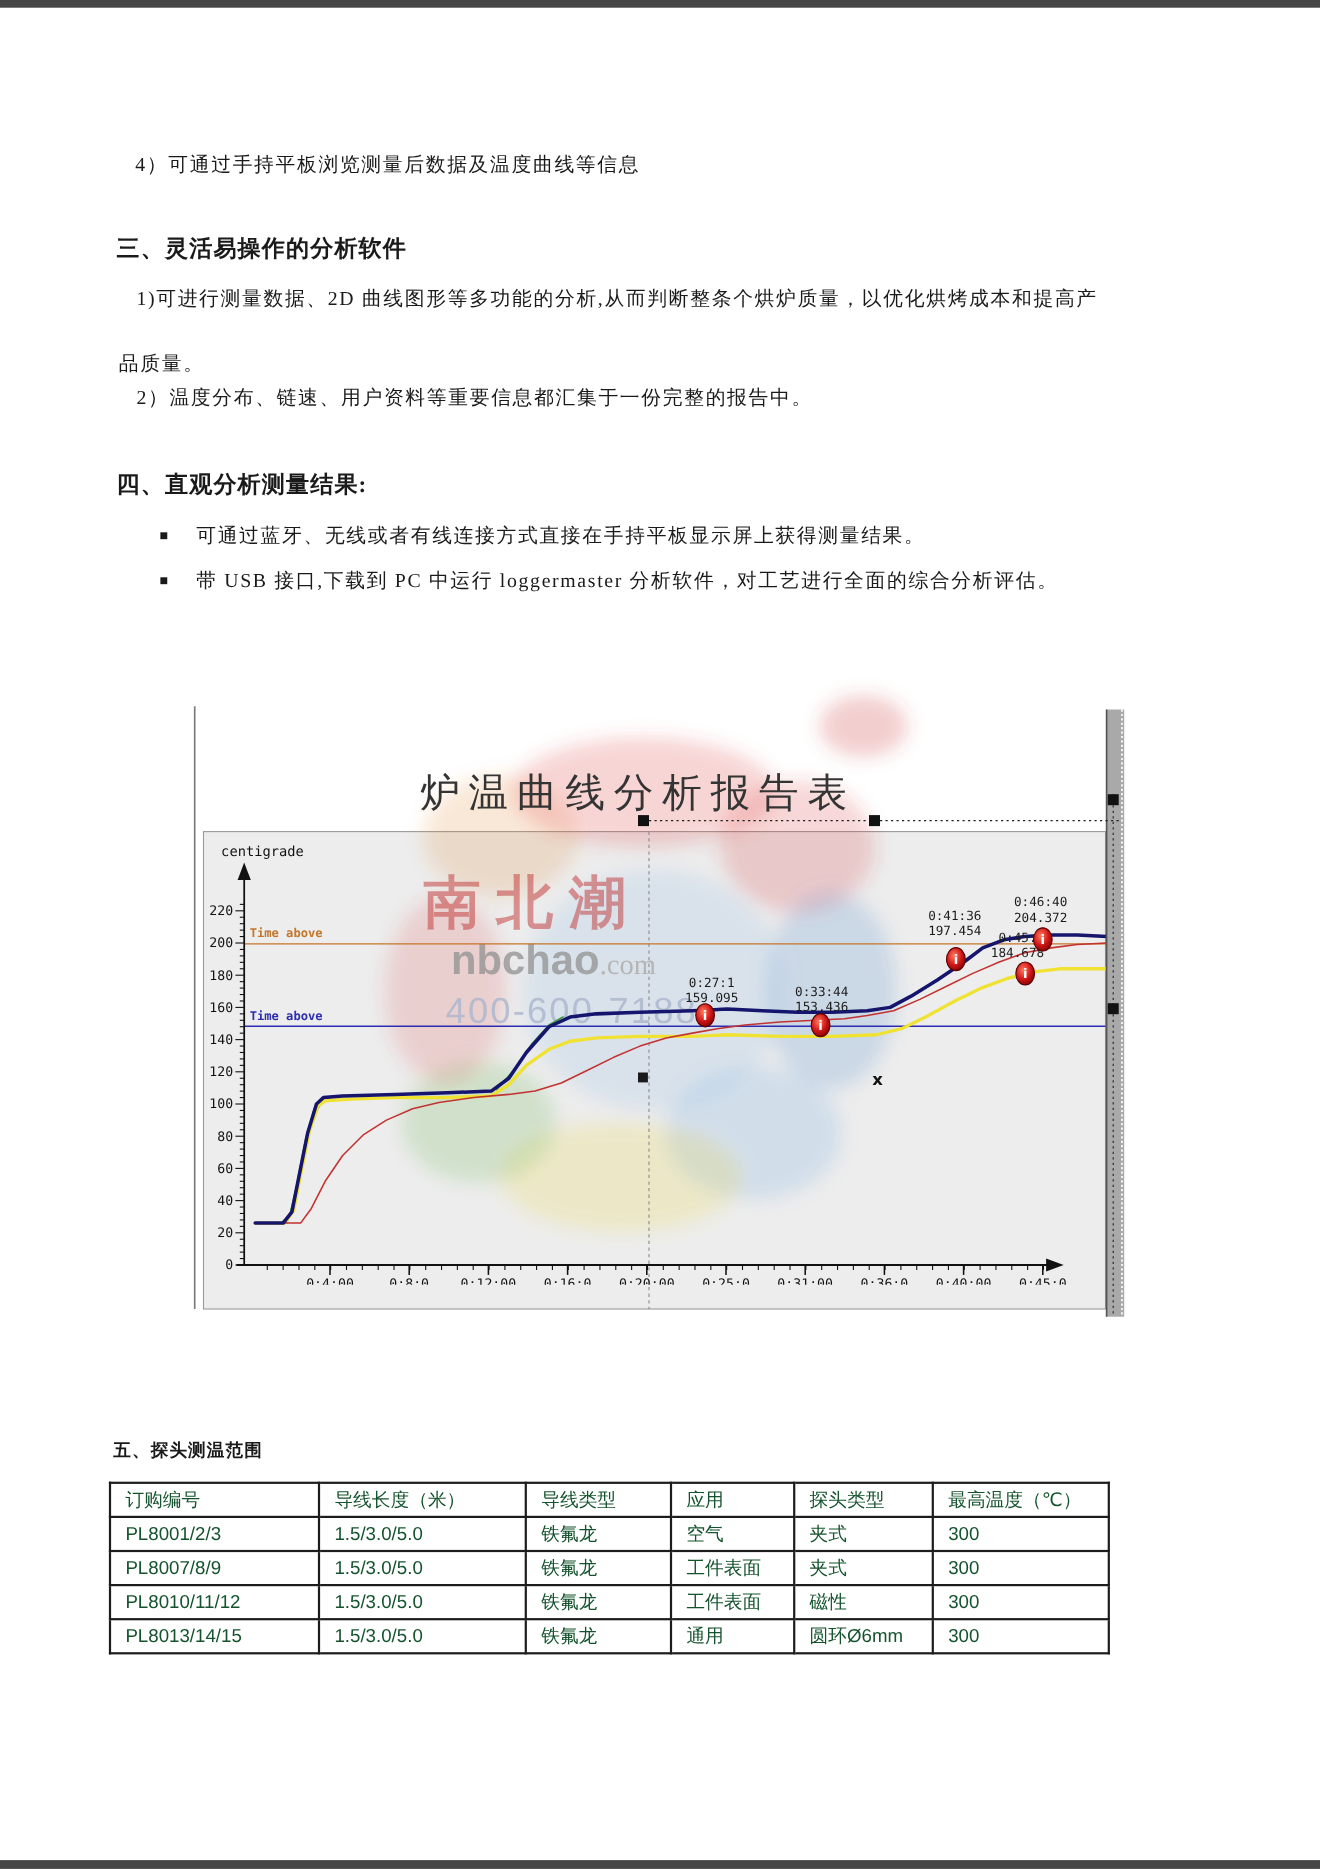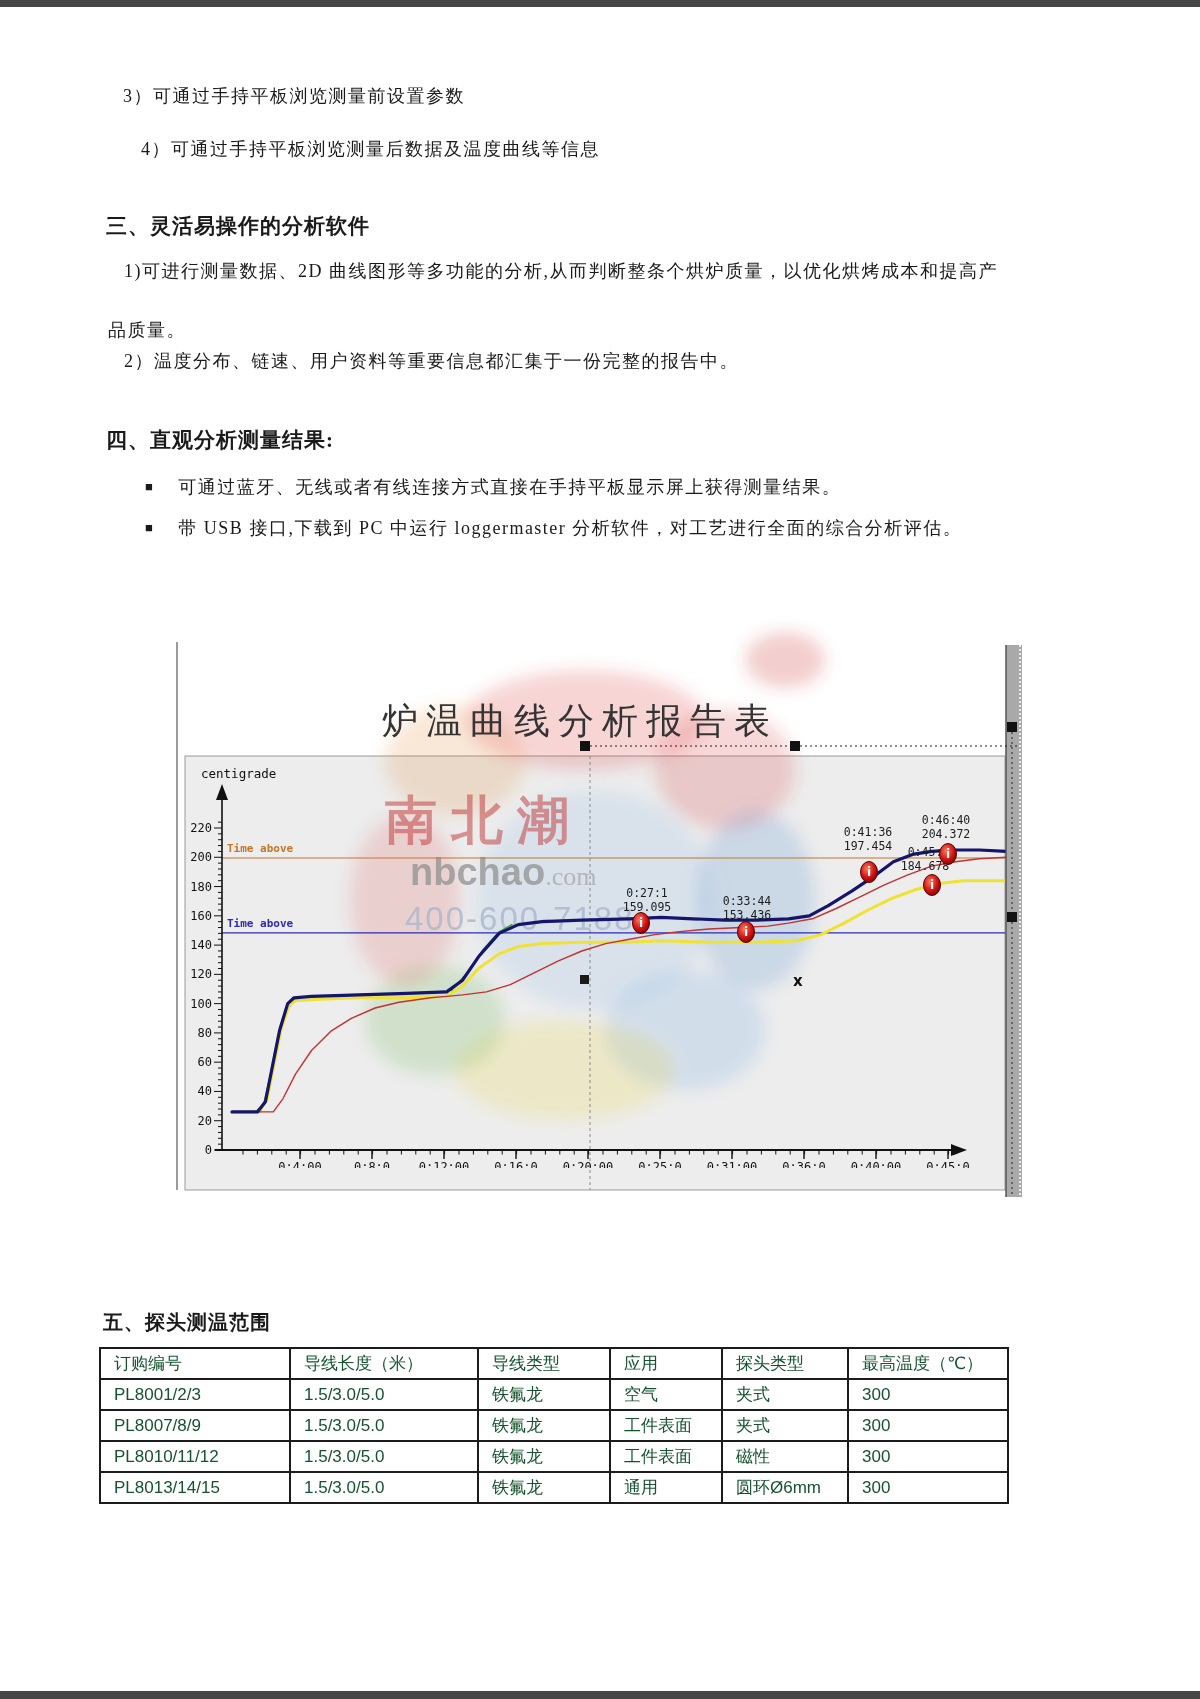--- a/index.html
+++ b/index.html
@@ -27,22 +27,21 @@
   .wmdom2{font-size:26px;font-weight:normal;fill:#b5b5b5;}
   .wmtel{font-size:33px;fill:#a9b6cc;opacity:.8;letter-spacing:2px;font-family:"Liberation Sans",sans-serif;}
 </style>
 </head>
 <body>
 
 <div class="page">
   <div class="edgebar" style="top:0;height:7px;"></div>
   <div class="edgebar" style="top:1691px;height:8px;"></div>
 
-  <div class="tline" style="left:123px;top:84px;">3）可通过手持平板浏览测量前设置参数</div>
-  <div class="tline" style="left:123px;top:137px;margin-left:18px;">4）可通过手持平板浏览测量后数据及温度曲线等信息</div>
+  <div class="tline" style="left:123px;top:137px;">4）可通过手持平板浏览测量后数据及温度曲线等信息</div>
 
   <div class="h2" style="left:106px;top:212px;">三、灵活易操作的分析软件</div>
   <div class="tline" style="left:124px;top:259px;">1)可进行测量数据、2D 曲线图形等多功能的分析,从而判断整条个烘炉质量，以优化烘烤成本和提高产</div>
   <div class="tline" style="left:108px;top:306px;margin-top:12px;">品质量。</div>
   <div class="tline" style="left:124px;top:349px;">2）温度分布、链速、用户资料等重要信息都汇集于一份完整的报告中。</div>
 
   <div class="h2" style="left:106px;top:426px;">四、直观分析测量结果:</div>
   <div class="bullet" style="left:145px;top:475px;">
     <span class="bsq">■</span><span>可通过蓝牙、无线或者有线连接方式直接在手持平板显示屏上获得测量结果。</span>
   </div>
@@ -306,21 +305,21 @@
         <line x1="420" y1="146" x2="853" y2="146" stroke="#222" stroke-width="1" stroke-dasharray="2,3"></line>
         <line x1="847" y1="122" x2="847" y2="597" stroke="#222" stroke-width="1" stroke-dasharray="2,3"></line>
       </g>
       <rect x="415" y="141" width="10" height="10" fill="#111"></rect>
       <rect x="625" y="141" width="10" height="10" fill="#111"></rect>
       <rect x="842" y="122" width="10" height="10" fill="#111"></rect>
       <rect x="842" y="312" width="10" height="10" fill="#111"></rect>
     </svg>
   </div>
 
-  <div class="h2" style="left:103px;top:1309px;font-size:20px;">五、探头测温范围</div>
+  <div class="h2" style="left:103px;top:1309px;font-size:16px;">五、探头测温范围</div>
   <table class="spec">
     <colgroup>
       <col style="width:190px">
         <col style="width:188px">
         <col style="width:132px">
       <col style="width:112px">
         <col style="width:126px">
         <col style="width:160px">
     </colgroup>
     <thead>

